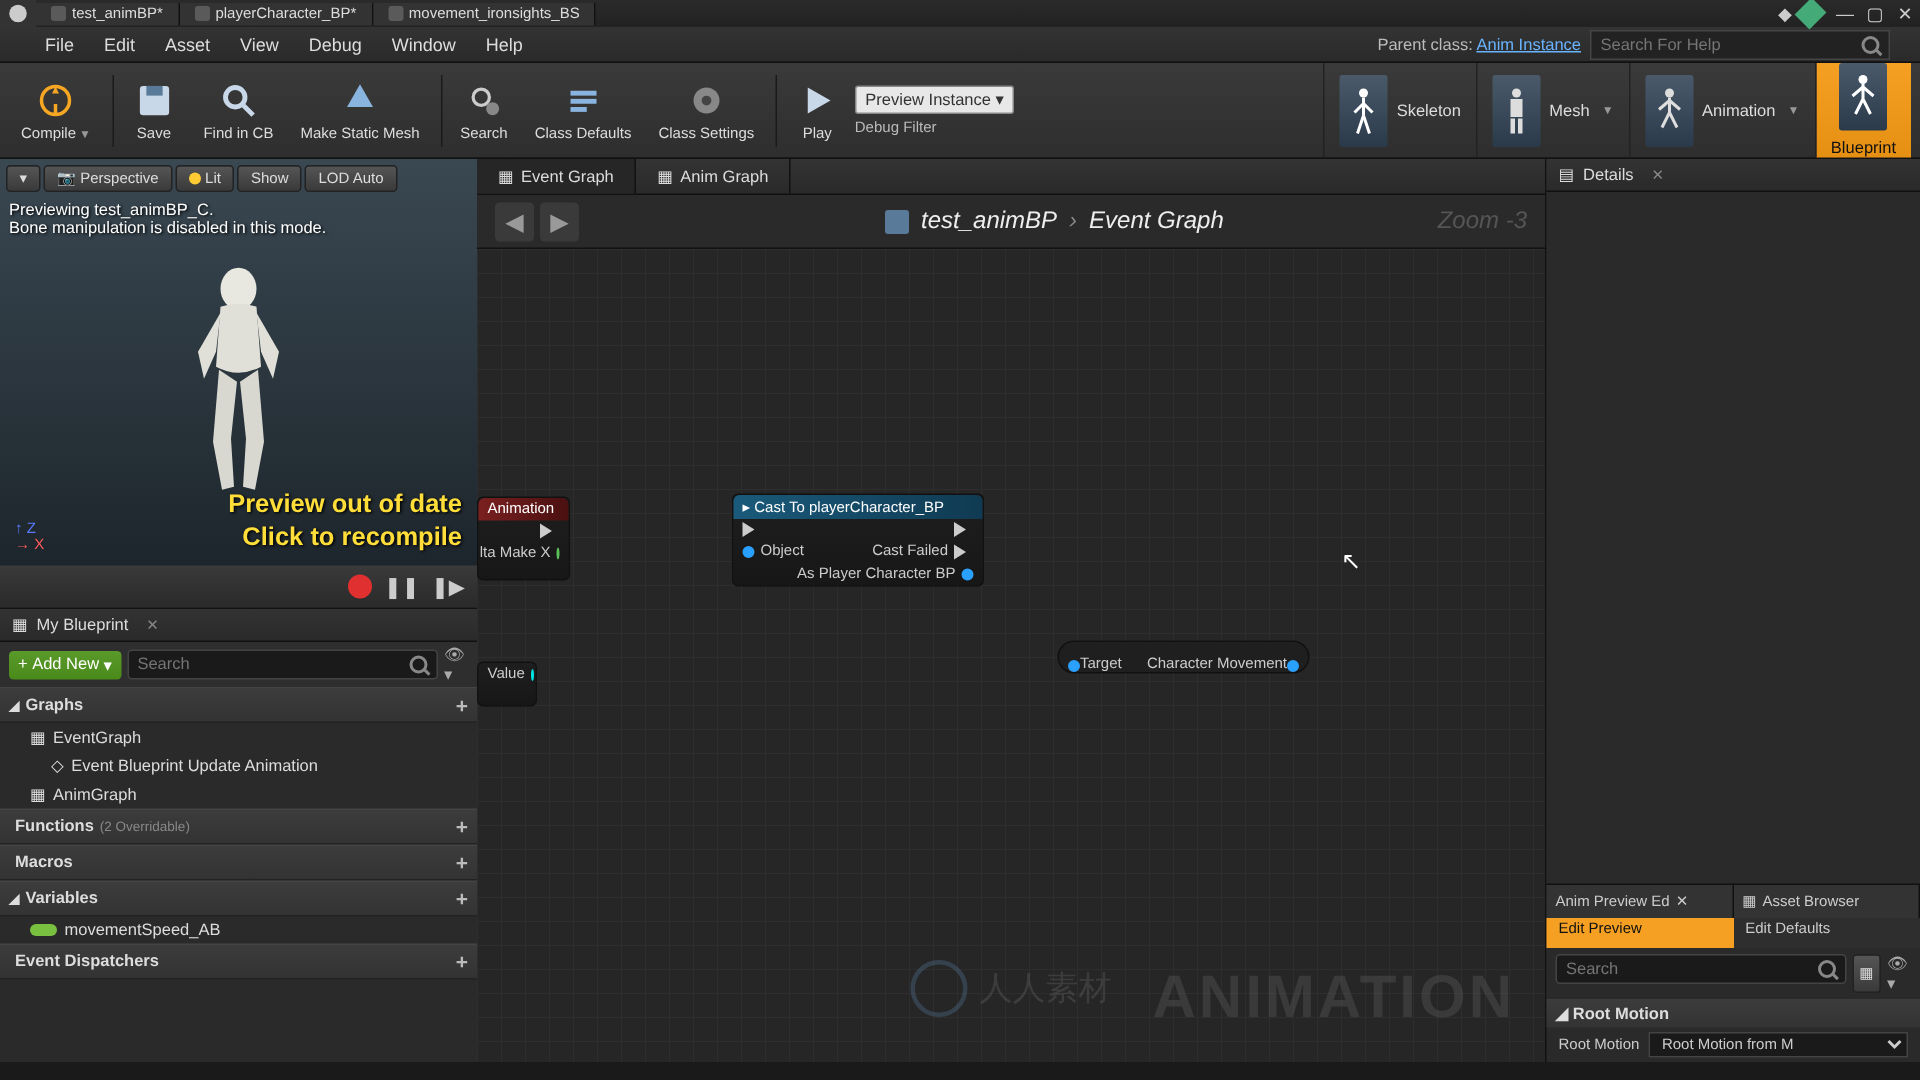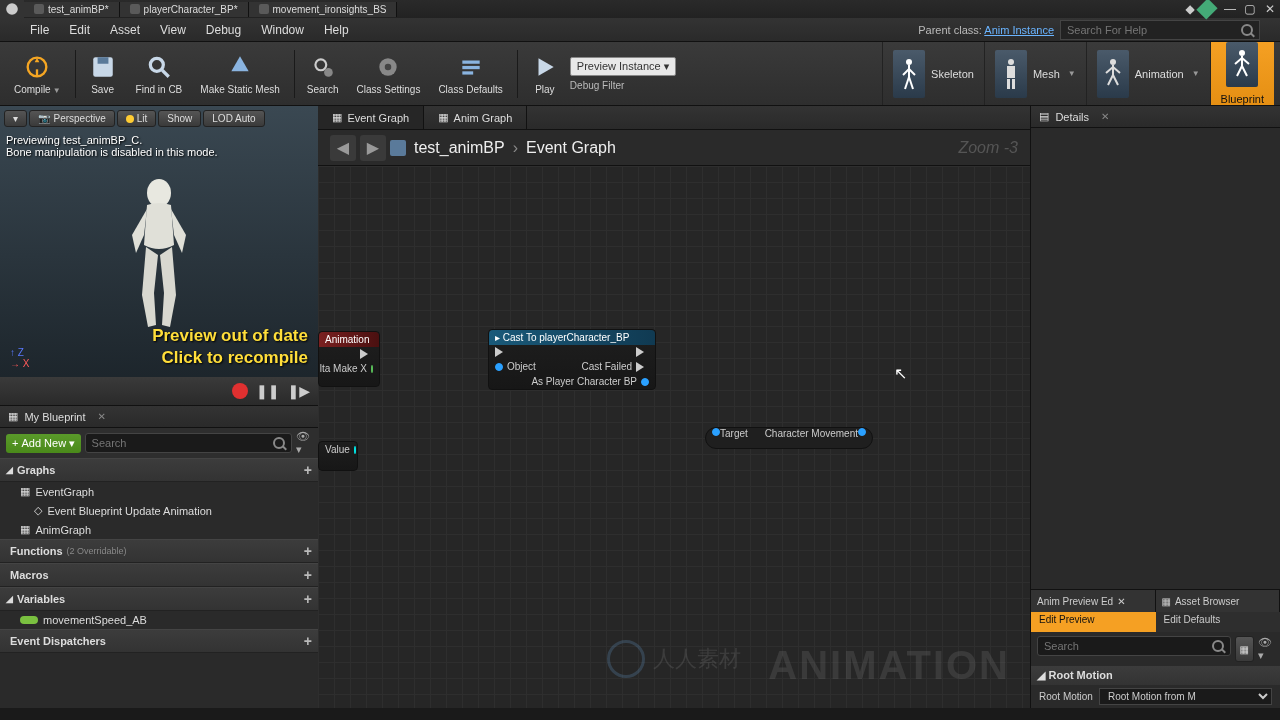--- a/index.html
+++ b/index.html
@@ -80,21 +80,21 @@
 .tree-section .hint { font-weight: normal; font-size:9px; color:#888; margin-left:4px; }
 .tree-item { padding: 3px 6px 3px 20px; font-size: 11px; color:#ddd; display:flex; align-items:center; gap:5px; }
 .var-pill { width:18px; height:8px; background:#7ac040; border-radius:4px; }
 
 
 .graph-tabs { height: 24px; display:flex; background: linear-gradient(#333,#2a2a2a); border-bottom:1px solid #111; }
 .graph-tab { padding: 4px 14px; font-size: 11px; color:#ddd; display:flex; align-items:center; gap:5px; border-right:1px solid #111; }
 .graph-tab.active { background:#262626; }
 .graph-head { height: 36px; display:flex; align-items:center; padding: 0 12px; background:#2a2a2a; border-bottom:1px solid #111; }
 .nav-arrow { width:26px; height:26px; background:#3a3a3a; border-radius:3px; display:flex; align-items:center; justify-content:center; margin-right:4px; color:#999; font-size:16px; }
-.breadcrumb { font-size: 16px; color:#eee; display:flex; align-items:center; gap:8px; }
+.breadcrumb { margin-left: 200px; font-size: 16px; color:#eee; display:flex; align-items:center; gap:8px;font-style:italic; }
 .breadcrumb .bp-ico { width:16px; height:16px; background:#5a7a9a; border-radius:2px; }
 .breadcrumb .sep { color:#888; }
 .zoom-text { margin-left:auto; font-size: 16px; color:#555; font-style: italic; }
 
 .graph-canvas { flex:1; position:relative; background: #262626; background-image: linear-gradient(#2e2e2e 1px, transparent 1px), linear-gradient(90deg, #2e2e2e 1px, transparent 1px), linear-gradient(#333 1px, transparent 1px), linear-gradient(90deg, #333 1px, transparent 1px); background-size: 16px 16px, 16px 16px, 96px 96px, 96px 96px; overflow:hidden; }
 .watermark { position:absolute; bottom: 20px; right: 20px; font-size: 40px; font-weight: bold; color: rgba(120,120,120,0.25); letter-spacing: 2px; }
 .wm-center { position:absolute; left:50%; bottom:30px; transform:translateX(-50%); font-size:22px; color:rgba(150,150,150,0.2); display:flex; align-items:center; gap:8px; }
 .wm-circle { width:38px; height:38px; border:3px solid rgba(100,150,200,0.25); border-radius:50%; }
 
 .node { position:absolute; background: linear-gradient(180deg, rgba(30,30,30,0.95), rgba(22,22,22,0.95)); border: 1px solid #111; border-radius: 4px; font-size:10px; color:#ccc; }
@@ -104,21 +104,21 @@
 .pin.exec { border-radius:0; width:0; height:0; border:5px solid transparent; border-left:8px solid #ccc; background:none; }
 .pin.blue { background:#2aa0ff; border-color:#2aa0ff; }
 .pin.cyan { background:#00e5e5; border-color:#00e5e5; }
 .pin.green { background:#5ac05a; border-color:#5ac05a; }
 
 .node.anim { left: 0; top: 165px; width: 62px; height:56px; }
 .node.anim .node-head { background: linear-gradient(90deg,#7a2020,#4a1010); color:#fff; }
 .node.cast { left: 170px; top: 163px; width:168px; }
 .node.cast .node-head { background: linear-gradient(90deg,#1a5a7a,#103a52); color:#fff; }
 .node.val { left:0; top: 275px; width:40px; height:30px; }
-.node.getter { left: 387px; top: 261px; width:168px; height:22px; background: rgba(30,30,30,0.92); border-radius:11px; display:flex; align-items:flex-start; padding:0 6px; }
+.node.getter { left: 387px; top: 261px; width:168px; height:22px; background: rgba(30,30,30,0.92); border-radius:11px; display:flex; align-items:flex-end; padding:0 6px; }
 
 svg.wires { position:absolute; inset:0; pointer-events:none; }
 
 .cursor { position:absolute; left:576px; top:198px; font-size:16px; color:#fff; pointer-events:none; }
 
 
 .details-body { flex:1; background:#2a2a2a; }
 .right-lower { border-top:1px solid #111; }
 .r-tabs { height:22px; display:flex; background:#333; }
 .r-tab { flex:1; padding:3px 6px; font-size:10px; color:#ccc; display:flex; align-items:center; gap:4px; border-right:1px solid #111; }
@@ -228,35 +228,35 @@
         <svg width="26" height="26" viewBox="0 0 24 24">
           <circle cx="10" cy="10" r="5" fill="none" stroke="#ccc" stroke-width="2"></circle>
           <circle cx="17" cy="17" r="4" fill="#888"></circle>
         </svg>
       </div>
     <div class="tlabel">Search</div>
   </div>
   <div class="tool-btn">
     <div class="ticon">
         <svg width="26" height="26" viewBox="0 0 24 24">
-          <circle cx="12" cy="12" r="8" fill="#888"></circle>
-          <circle cx="12" cy="12" r="3" fill="#444"></circle>
-        </svg>
-      </div>
-    <div class="tlabel">Class Settings</div>
-  </div>
-  <div class="tool-btn">
-    <div class="ticon">
-        <svg width="26" height="26" viewBox="0 0 24 24">
           <rect x="4" y="6" width="16" height="3" fill="#8ab4e0"></rect>
           <rect x="4" y="11" width="16" height="3" fill="#8ab4e0"></rect>
           <rect x="4" y="16" width="10" height="3" fill="#8ab4e0"></rect>
         </svg>
       </div>
     <div class="tlabel">Class Defaults</div>
+  </div>
+  <div class="tool-btn">
+    <div class="ticon">
+        <svg width="26" height="26" viewBox="0 0 24 24">
+          <circle cx="12" cy="12" r="8" fill="#888"></circle>
+          <circle cx="12" cy="12" r="3" fill="#444"></circle>
+        </svg>
+      </div>
+    <div class="tlabel">Class Settings</div>
   </div>
   <div class="tool-sep"></div>
   <div class="tool-btn">
     <div class="ticon">
         <svg width="26" height="26" viewBox="0 0 24 24">
           <path d="M6 4 L20 12 L6 20 Z" fill="#c8d8e8"></path>
         </svg>
       </div>
     <div class="tlabel">Play</div>
   </div>

